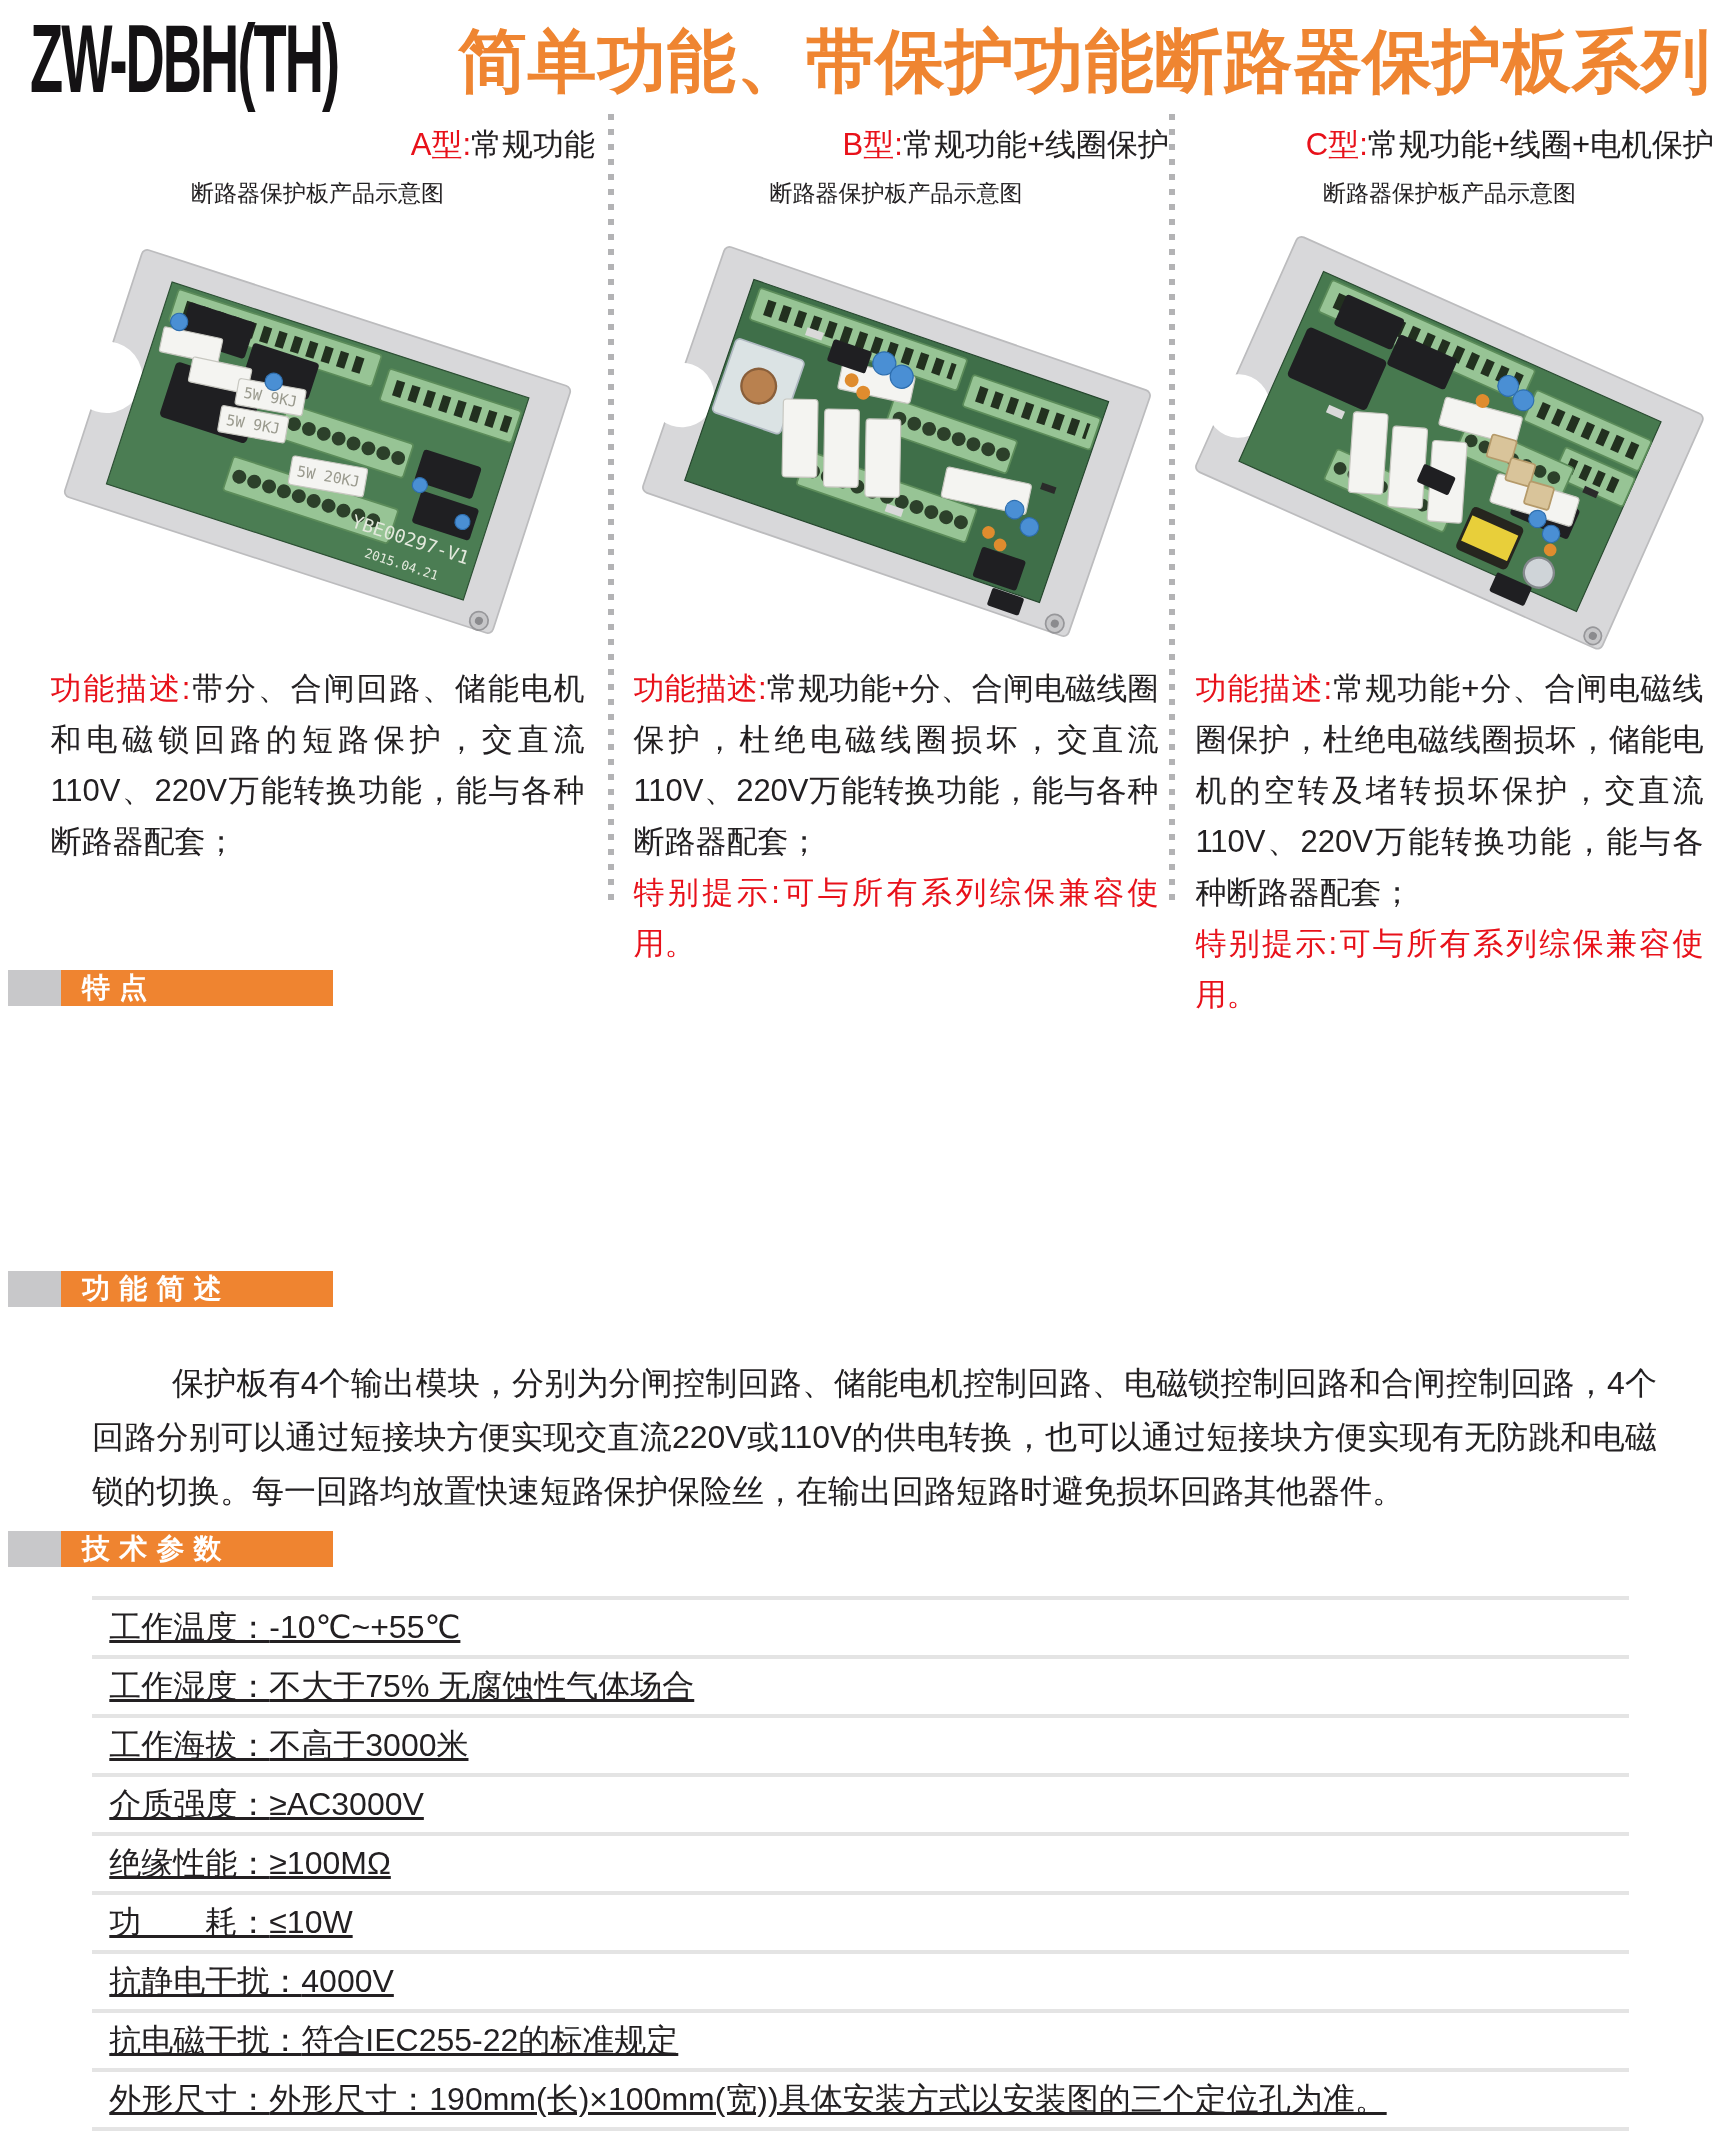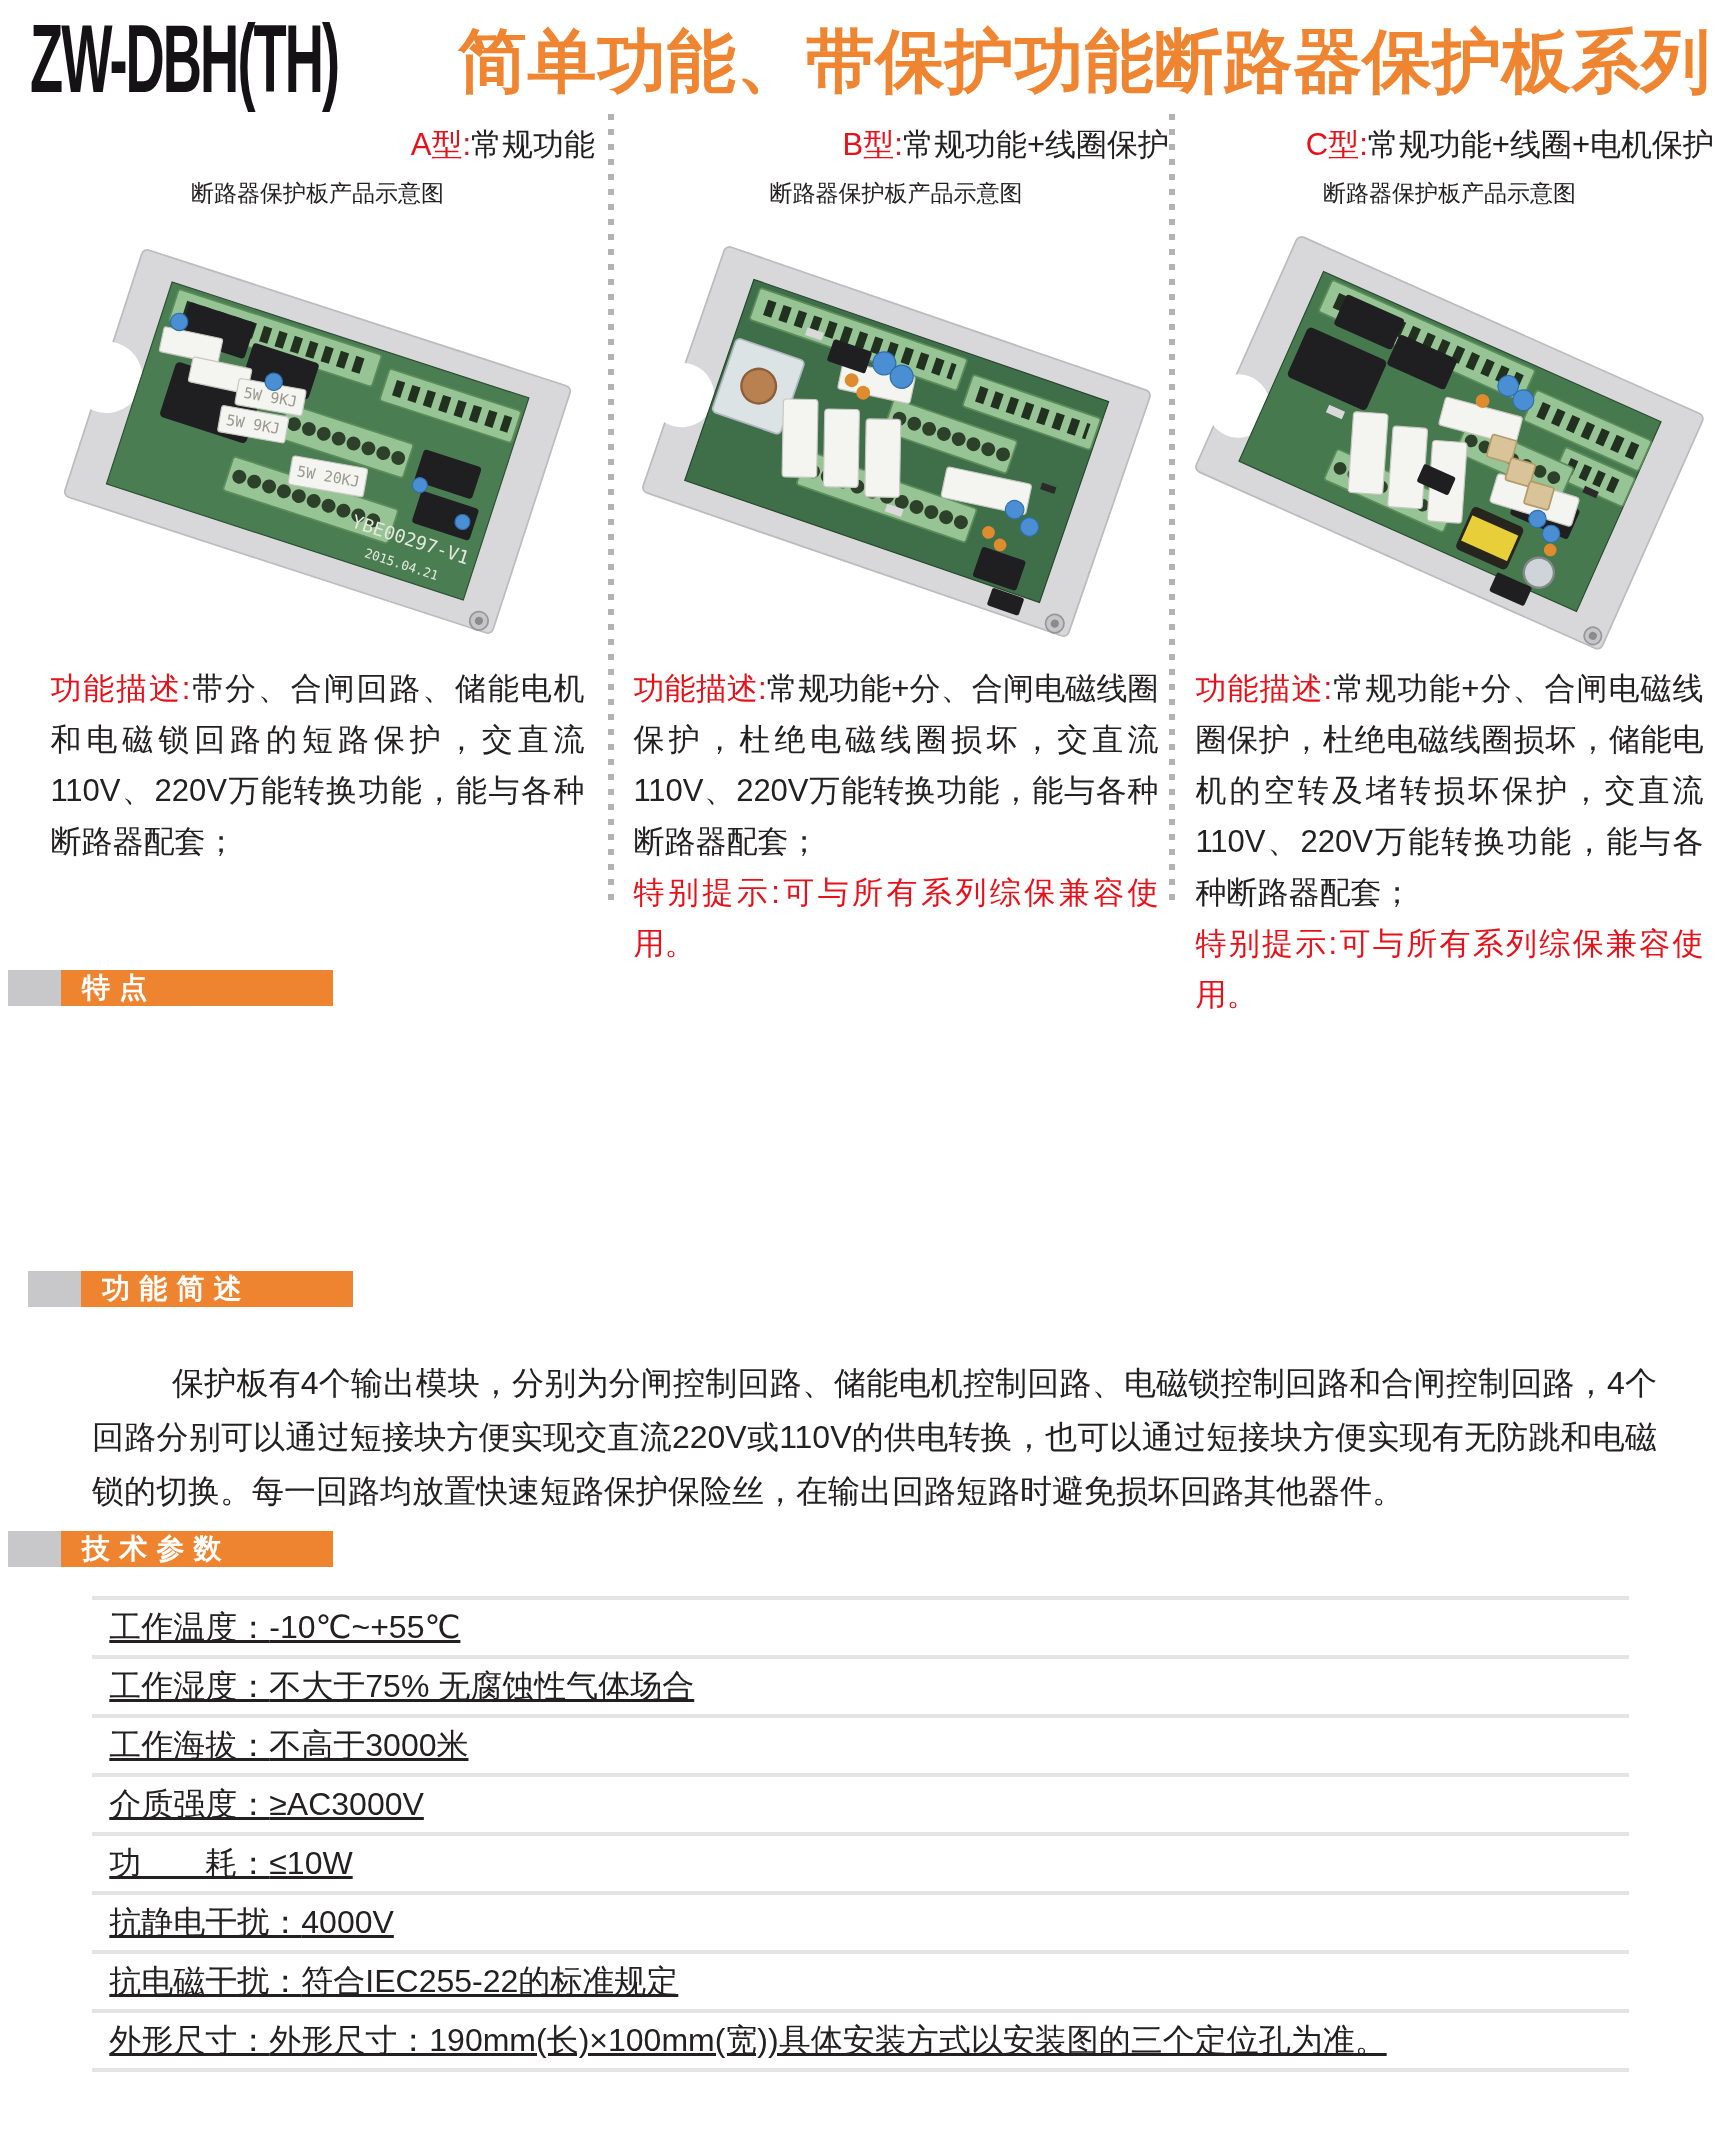--- a/index.html
+++ b/index.html
@@ -267,36 +267,37 @@
       <span class="red">功能描述:</span><span>常规功能+分、合闸电磁线圈保护，杜绝电磁线圈损坏，储能电机的空转及堵转损坏保护，交直流110V、220V万能转换功能，能与各种断路器配套；</span>
     </p>
     <p class="notice">特别提示:可与所有系列综保兼容使用。</p>
   </div>
 
   <div class="section-bar" style="top:970px;">
     <div class="bar-gray"></div>
     <div class="bar-orange">特点</div>
   </div>
 
-  <div class="section-bar" style="top:1271px;margin-left:20px;">
+  <div class="section-bar" style="top:1271px;">
     <div class="bar-gray"></div>
     <div class="bar-orange">功能简述</div>
   </div>
   <p class="para indent25" style="top:1324px;">保护板有4个输出模块，分别为分闸控制回路、储能电机控制回路、电磁锁控制回路和合闸控制回路，4个回路分别可以通过短接块方便实现交直流220V或110V的供电转换，也可以通过短接块方便实现有无防跳和电磁锁的切换。每一回路均放置快速短路保护保险丝，在输出回路短路时避免损坏回路其他器件。</p>
 
   <div class="section-bar" style="top:1531px;">
     <div class="bar-gray"></div>
     <div class="bar-orange">技术参数</div>
   </div>
 
   <div class="spec-table">
     <div class="spec-row"><span class="spec-label">工作温度：</span><span class="spec-value">-10℃~+55℃</span></div>
     <div class="spec-row"><span class="spec-label">工作湿度：</span><span class="spec-value">不大于75% 无腐蚀性气体场合</span></div>
     <div class="spec-row"><span class="spec-label">工作海拔：</span><span class="spec-value">不高于3000米</span></div>
     <div class="spec-row"><span class="spec-label">介质强度：</span><span class="spec-value">≥AC3000V</span></div>
+    <div class="spec-row"><span class="spec-label">绝缘性能：</span><span class="spec-value">≥100MΩ</span></div>
     <div class="spec-row"><span class="spec-label">功　　耗：</span><span class="spec-value">≤10W</span></div>
     <div class="spec-row"><span class="spec-label">抗静电干扰：</span><span class="spec-value">4000V</span></div>
     <div class="spec-row"><span class="spec-label">抗电磁干扰：</span><span class="spec-value">符合IEC255-22的标准规定</span></div>
     <div class="spec-row"><span class="spec-label">外形尺寸：</span><span class="spec-value">外形尺寸：190mm(长)×100mm(宽))具体安装方式以安装图的三个定位孔为准。</span></div>
   </div>
 
 </div>
 
 
 </body></html>

